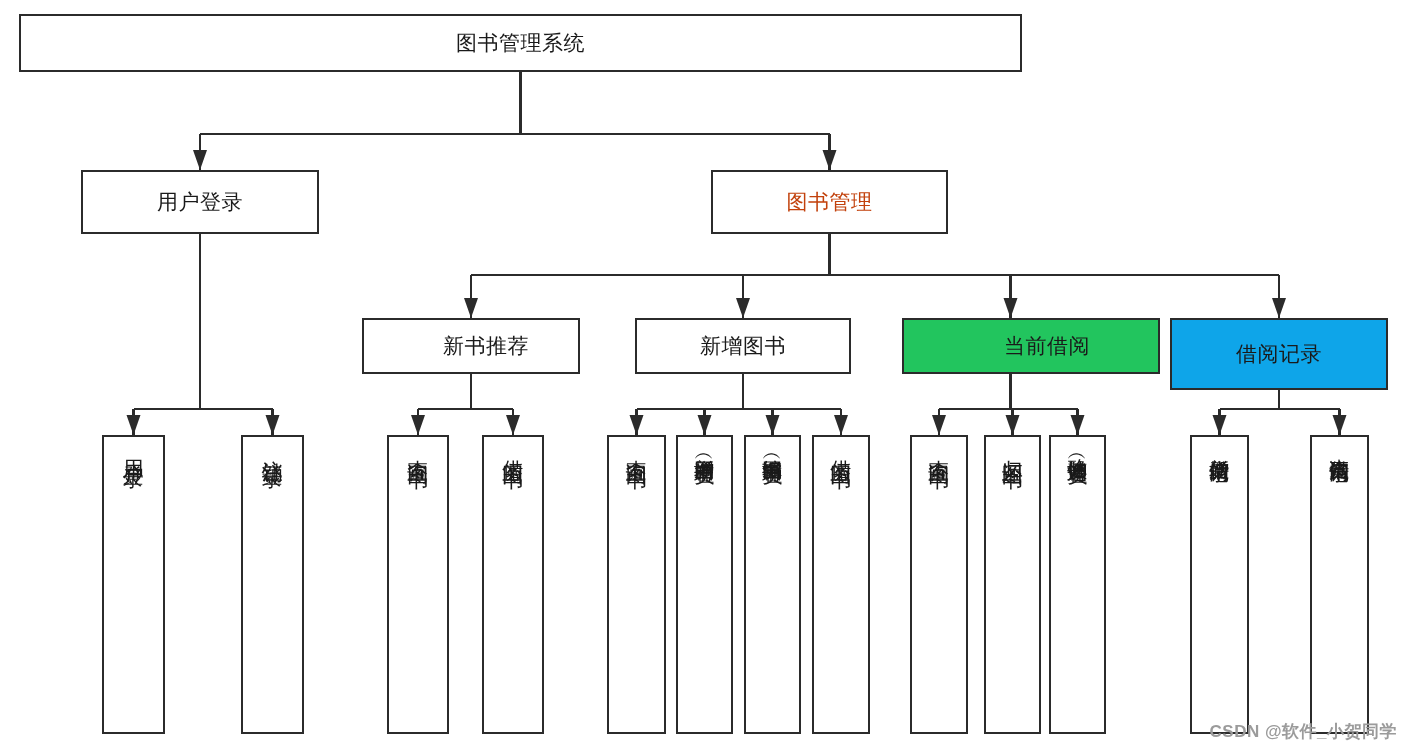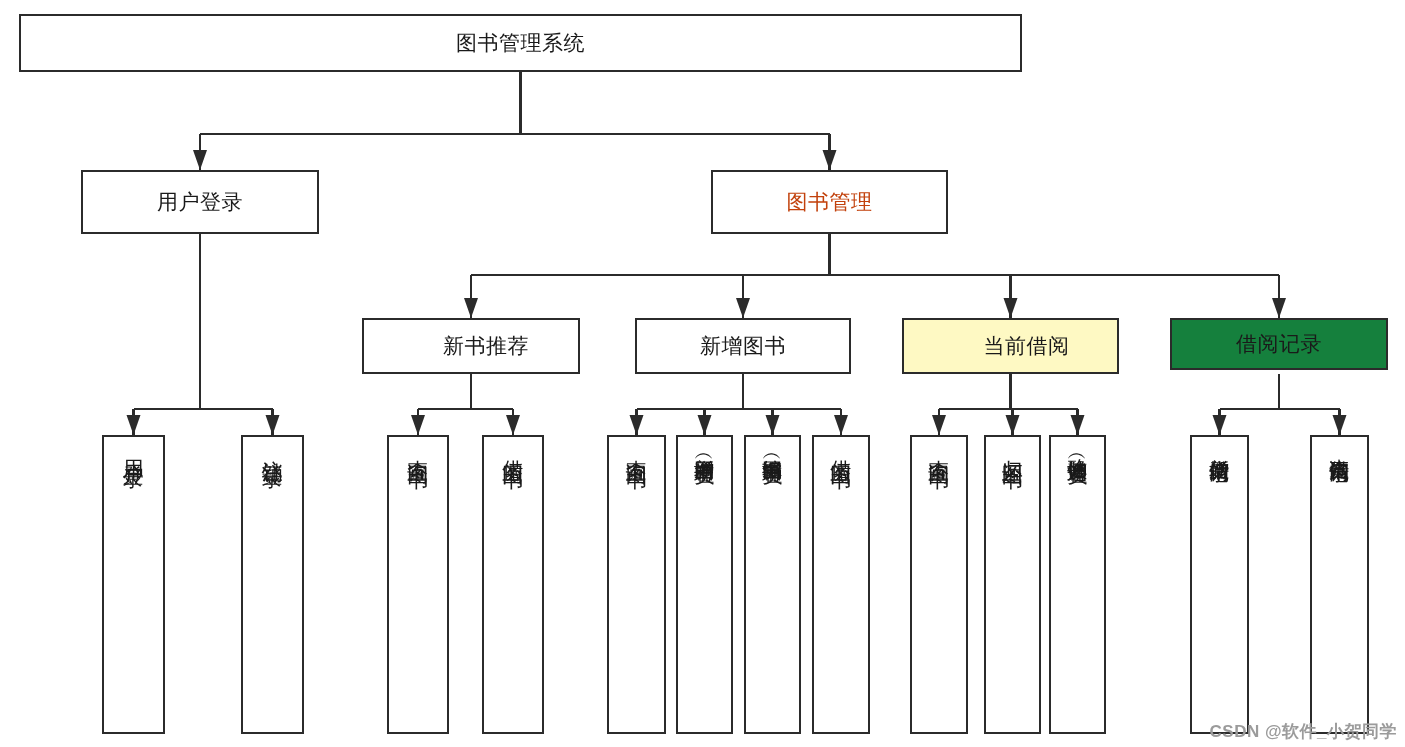--- a/index.html
+++ b/index.html
@@ -144,24 +144,24 @@
       </div>
       <div class="node h" style="left: 711px; top: 170px; width: 237px; height: 64px; border-color: rgb(43, 43, 43); background: rgb(255, 255, 255);">
         <span class="lbl" style="color: #c2410c;">图书管理</span>
       </div>
       <div class="node h" style="left: 362px; top: 318px; width: 218px; height: 56px; border-color: rgb(43, 43, 43); background: rgb(255, 255, 255);">
         <span class="lbl" style="color: rgb(26, 26, 26); margin-left: 30px;">新书推荐</span>
       </div>
       <div class="node h" style="left: 635px; top: 318px; width: 216px; height: 56px; border-color: rgb(43, 43, 43); background: rgb(255, 255, 255);">
         <span class="lbl" style="color: rgb(26, 26, 26);">新增图书</span>
       </div>
-      <div class="node h" style="left: 902px; top: 318px; width: 217px; height: 56px; border-color: rgb(43, 43, 43); background: #fef9c3; padding-left: 32px;">
+      <div class="node h" style="left: 902px; top: 318px; width: 258px; height: 56px; border-color: rgb(43, 43, 43); background: #22c55e; padding-left: 32px;">
         <span class="lbl" style="color: rgb(26, 26, 26);">当前借阅</span>
       </div>
-      <div class="node h" style="left: 1170px; top: 318px; width: 218px; height: 52px; border-color: rgb(43, 43, 43); background: #15803d;">
+      <div class="node h" style="left: 1170px; top: 318px; width: 218px; height: 72px; border-color: rgb(43, 43, 43); background: #0ea5e9;">
         <span class="lbl" style="color: rgb(26, 26, 26);">借阅记录</span>
       </div>
       <div class="node v" style="left: 102px; top: 435px; width: 63px; height: 299px; border-color: rgb(43, 43, 43); background: rgb(255, 255, 255);">
         <span class="lbl" style="color: rgb(26, 26, 26);">用户登录</span>
       </div>
       <div class="node v" style="left: 241px; top: 435px; width: 63px; height: 299px; border-color: rgb(43, 43, 43); background: rgb(255, 255, 255);">
         <span class="lbl" style="color: rgb(26, 26, 26);">注销登录</span>
       </div>
       <div class="node v" style="left: 387px; top: 435px; width: 62px; height: 299px; border-color: rgb(43, 43, 43); background: rgb(255, 255, 255);">
         <span class="lbl" style="color: rgb(26, 26, 26);">查询图书</span>

